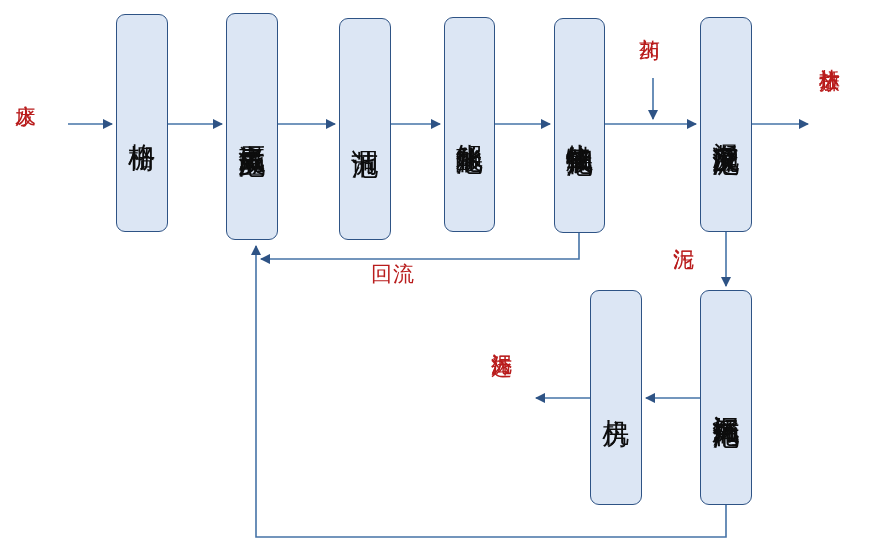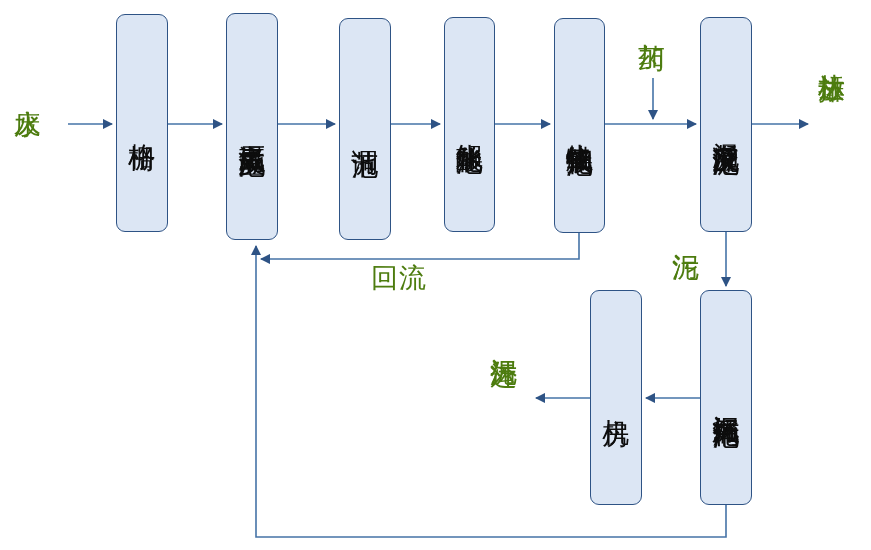--- a/index.html
+++ b/index.html
@@ -42,22 +42,22 @@
     text-orientation: upright;
     font-size: 27px;
     line-height: 1.02;
     letter-spacing: 1px;
     color: #0d0d0d;
     white-space: nowrap;
     font-family: "DejaVu Sans", "Liberation Sans", sans-serif;
   }
   .free-label {
     position: absolute;
-    color: #4d7c0f;
-    font-size: 27px;
+    color: #b91c1c;
+    font-size: 21px;
     line-height: 1.02;
     letter-spacing: 1px;
     white-space: nowrap;
     font-family: "DejaVu Sans", "Liberation Sans", sans-serif;
   }
   .free-label.vert {
     writing-mode: vertical-rl;
     text-orientation: upright;
   }
   .free-label.horiz {

